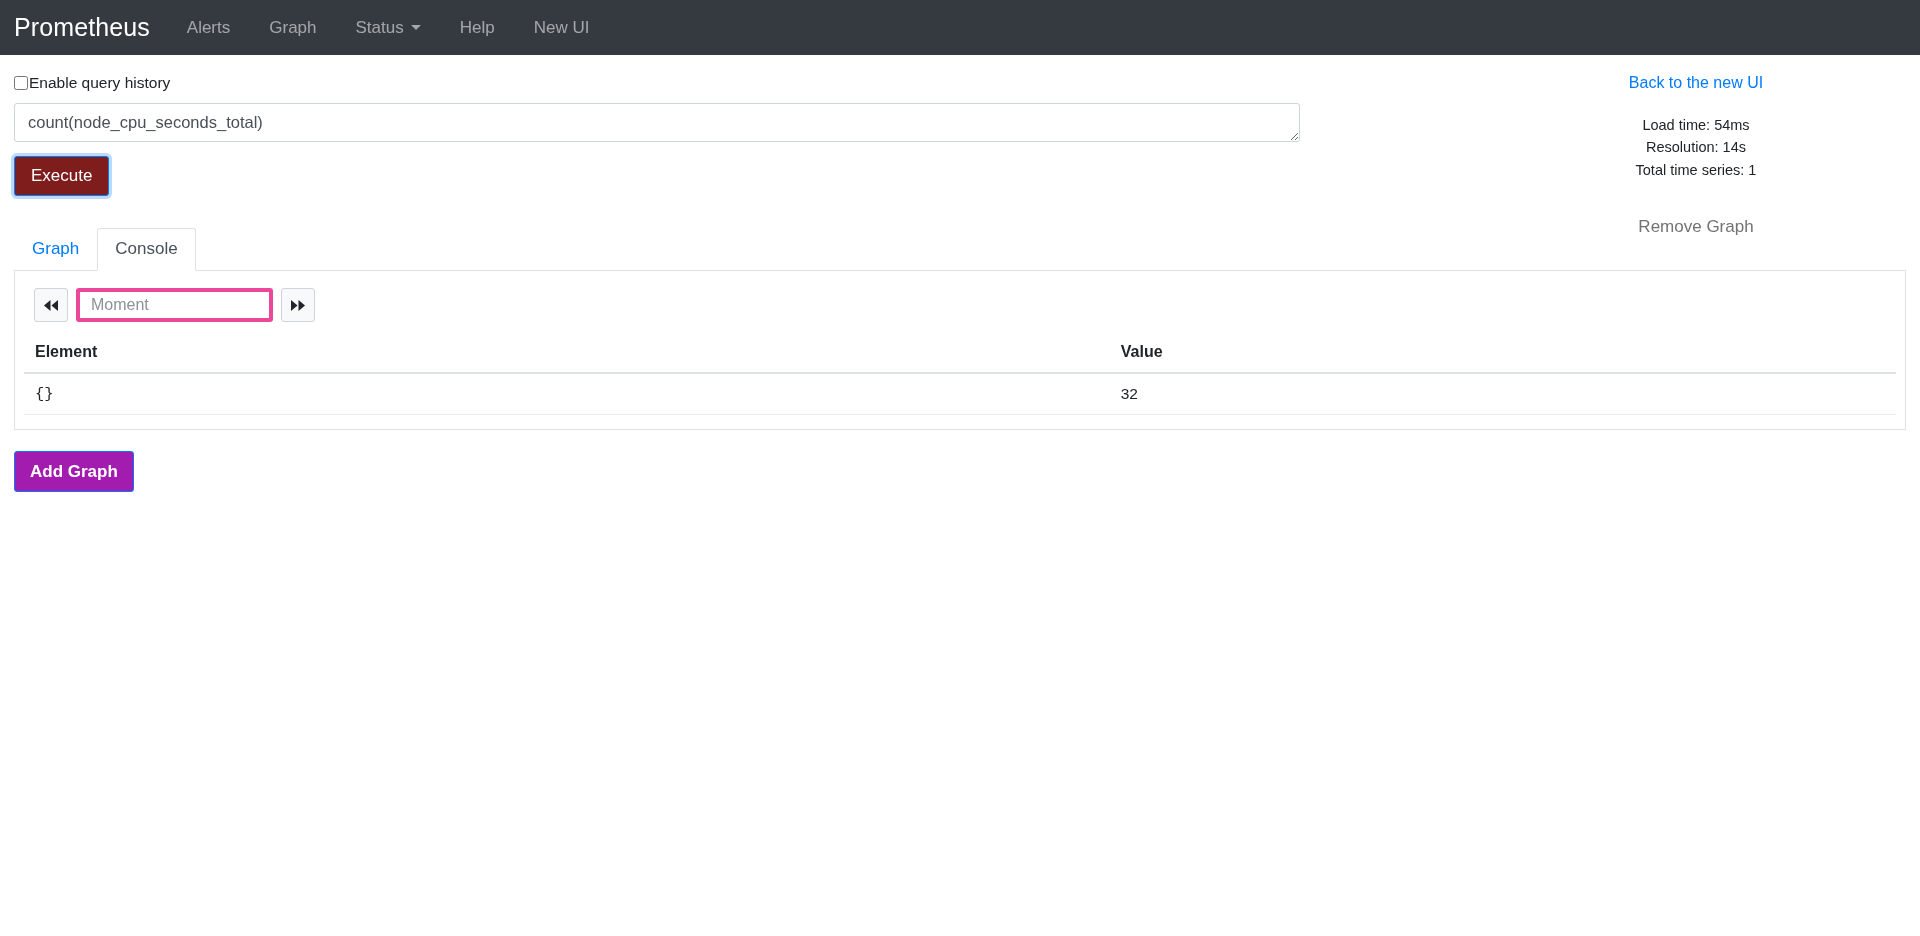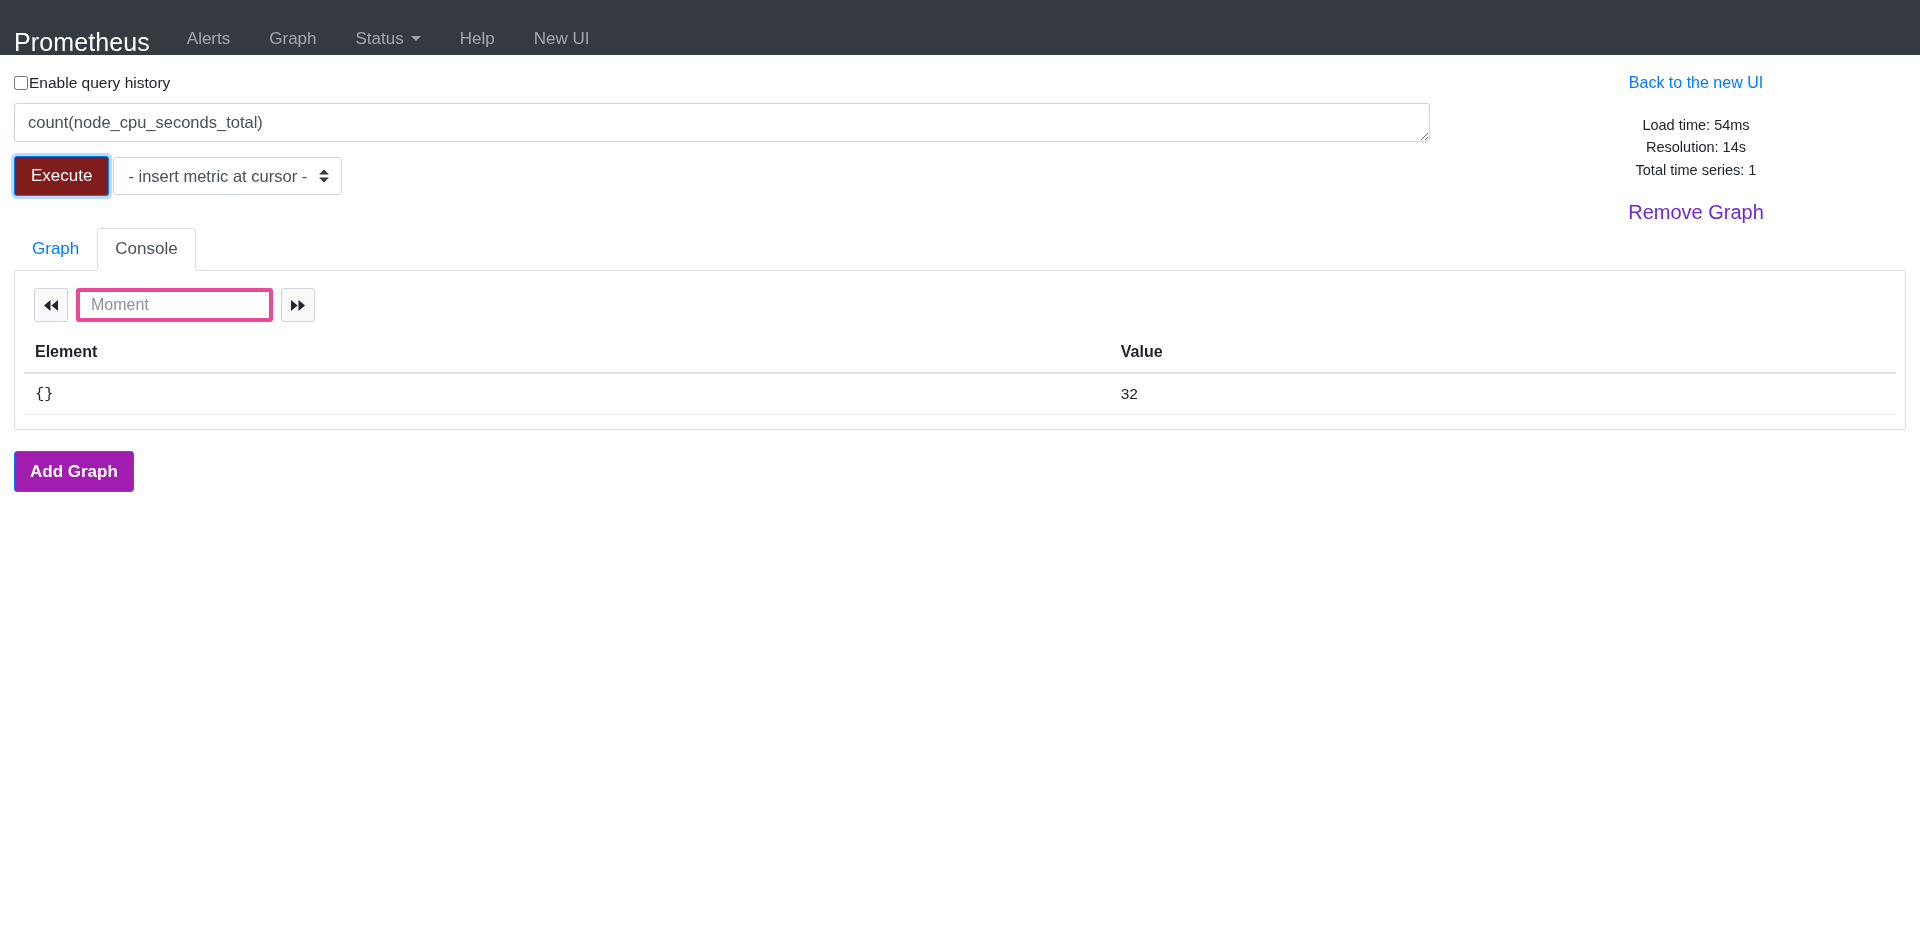--- a/index.html
+++ b/index.html
@@ -14,21 +14,21 @@
     font-size: 17px;
     color: #212529;
     overflow: hidden;
   }
 
   
   .navbar {
     height: 55px;
     background: #343a40;
     display: flex;
-    align-items: flex-end;
+    align-items: center;
     padding: 0 0 0 14px;
   }
   .navbar-brand {
     color: #ffffff;
     font-size: 25px;
     font-weight: 400;
     letter-spacing: .1px;
     margin-right: 24px;
     text-decoration: none;
     line-height: 1;
@@ -77,23 +77,23 @@
     text-decoration: none;
     font-size: 16px;
   }
   .meta-line {
     font-size: 14.5px;
     color: #212529;
     line-height: 1.55;
   }
   .meta-block { margin-top: 21px; }
   .remove-graph {
-    margin-top: 20px;
-    font-size: 20px;
-    color: #6d28d9;
+    margin-top: 36px;
+    font-size: 17px;
+    color: #737373;
     text-decoration: none;
     display: inline-block;
   }
 
   
   .history-row {
     display: flex;
     align-items: center;
     padding-top: 19px;
     gap: 1px;
@@ -106,21 +106,21 @@
   .history-label {
     font-size: 15.5px;
     color: #212529;
     cursor: pointer;
     user-select: none;
   }
 
   
   .query-wrap { margin-top: 11px; }
   .query-input {
-    width: 1416px;
+    width: 1286px;
     height: 39px;
     padding: 8px 13px;
     font-family: "Liberation Sans", sans-serif;
     font-size: 16.5px;
     color: #495057;
     border: 1px solid #ced4da;
     border-radius: 3px;
     background: #fff;
     resize: vertical;
     line-height: 1.3;
@@ -336,27 +336,20 @@
     <input type="checkbox" id="hist" style="">
     <label for="hist" class="history-label">Enable query history</label>
   </div>
 
   <div class="query-wrap">
     <textarea class="query-input" rows="1" placeholder="Expression (press Shift+Enter for newlines)" style="">count(node_cpu_seconds_total)</textarea>
   </div>
 
   <div class="controls-row">
     <button class="btn-primary">Execute</button>
-    <div class="metric-select">
-      <span>- insert metric at cursor -</span>
-      <span class="select-arrows">
-        <i class="up"></i>
-          <i class="down"></i>
-      </span>
-    </div>
   </div>
 
   <div class="tabs">
     <a href="#" class="tab">Graph</a>
     <a href="#" class="tab active">Console</a>
   </div>
 
   <div class="console-panel">
 
     <div class="moment-row">

